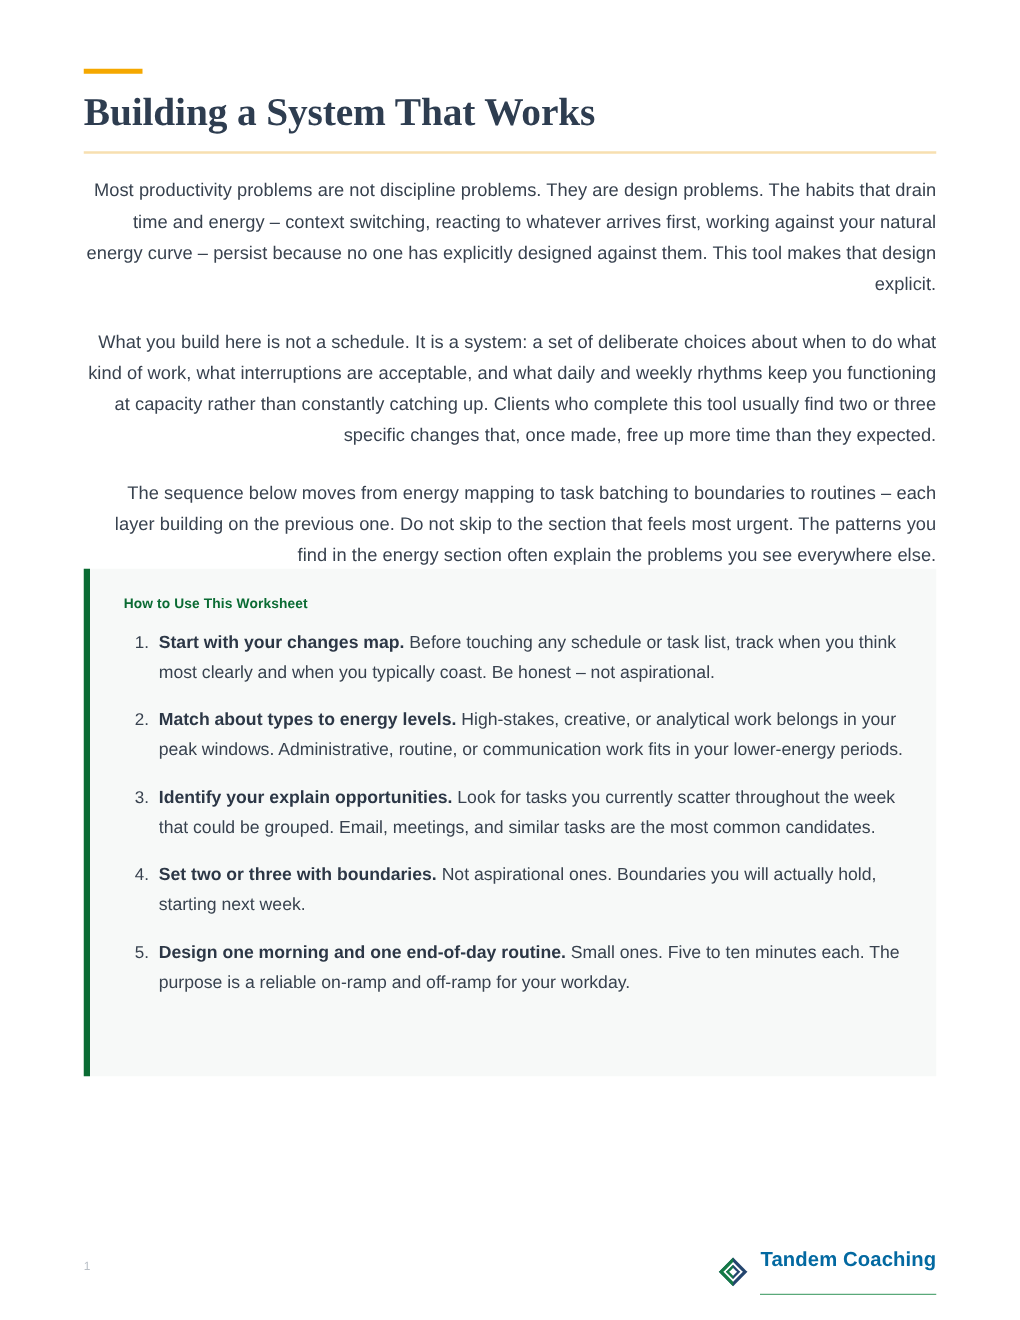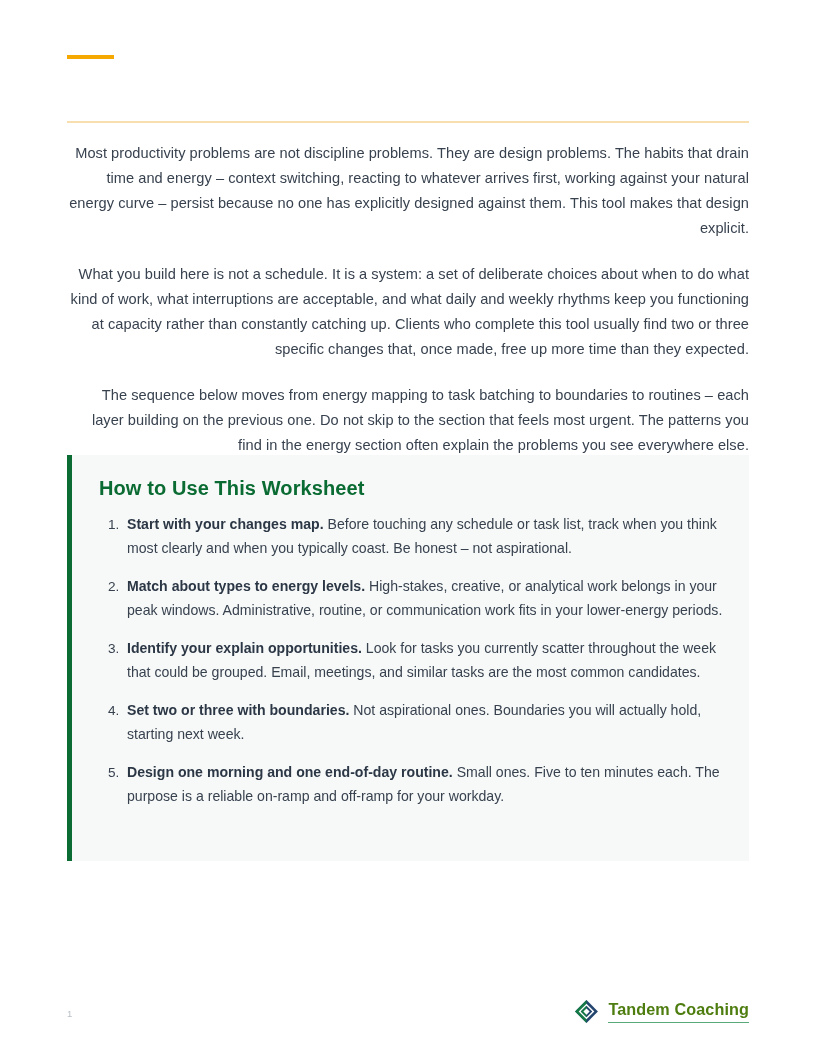--- a/index.html
+++ b/index.html
@@ -86,21 +86,21 @@
     background: #f7f9f8;
     border-left: 5px solid #0a6b33;
   }
 
   .callout-inner {
     padding: 22px 26px 0 27px;
   }
 
   .callout-title {
     margin: 0 0 13px 0;
-    font-size: 20px;
+    font-size: 11px;
     font-weight: 700;
     color: #0a6b33;
     letter-spacing: 0.1px;
   }
 
   ol.steps {
     margin: 0;
     padding: 0 0 0 24px;
     list-style: decimal;
   }
@@ -146,34 +146,35 @@
   .brand-mark {
     width: 25px;
     height: 25px;
     display: block;
   }
 
   .brand-text {
     display: inline-block;
     font-size: 16.2px;
     font-weight: 600;
-    color: #4d7c0f;
+    color: #0369a1;
     letter-spacing: 0.1px;
     border-bottom: 1.5px solid #5aa97a;
-    padding-bottom: 4px;
+    padding-bottom: 17px;
     line-height: 1.15;
   }
 </style>
 </head>
 <body>
 
 <div class="page">
 
   <div class="accent-bar"></div>
 
+  <h1 class="page-title">Building a System That Works</h1>
 
   <div class="title-rule"></div>
 
   <div class="body-block">
     <p class="para">Most productivity problems are not discipline problems. They are design problems. The habits that drain time and energy – context switching, reacting to whatever arrives first, working against your natural energy curve – persist because no one has explicitly designed against them. This tool makes that design explicit.</p>
     <p class="para">What you build here is not a schedule. It is a system: a set of deliberate choices about when to do what kind of work, what interruptions are acceptable, and what daily and weekly rhythms keep you functioning at capacity rather than constantly catching up. Clients who complete this tool usually find two or three specific changes that, once made, free up more time than they expected.</p>
     <p class="para">The sequence below moves from energy mapping to task batching to boundaries to routines – each layer building on the previous one. Do not skip to the section that feels most urgent. The patterns you find in the energy section often explain the problems you see everywhere else.</p>
   </div>
 
   <div class="callout">

